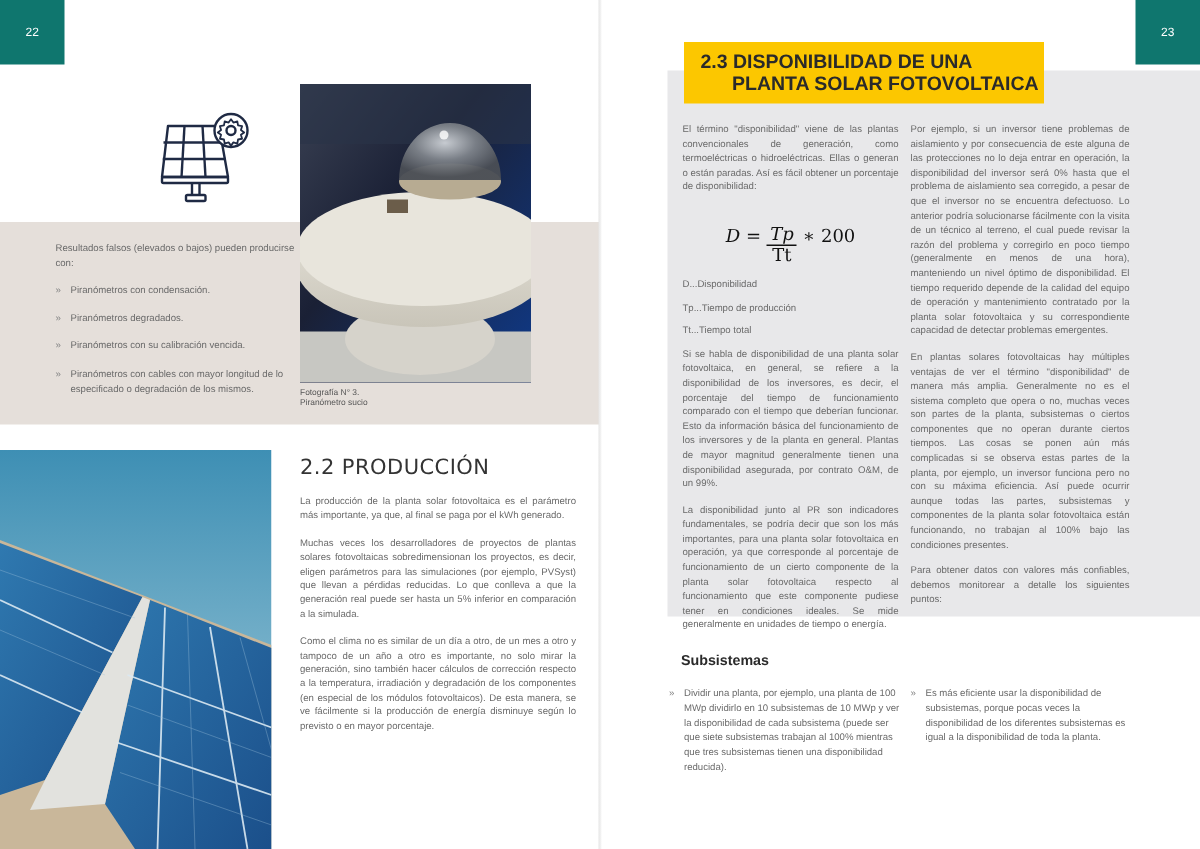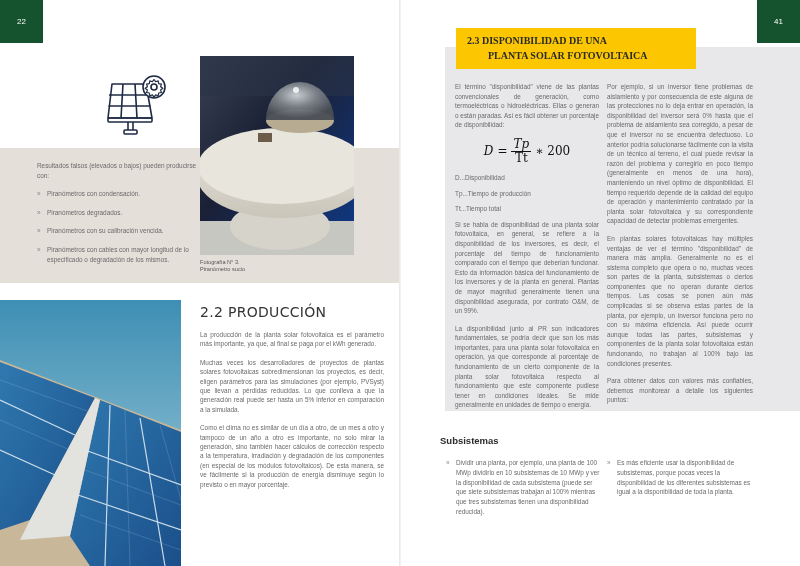--- a/index.html
+++ b/index.html
@@ -4,21 +4,21 @@
 <style>
   * { box-sizing: border-box; margin: 0; padding: 0; }
   html, body { width: 800px; height: 566px; overflow: hidden; background: #ffffff; }
   body { position: relative; font-family: "Liberation Sans", sans-serif; color: #555; }
 
   .page { position: absolute; top: 0; height: 566px; background: #fff; }
   .page-left { left: 0; width: 400px; }
   .page-right { left: 400px; width: 400px; }
   .spine { position: absolute; left: 399px; top: 0; width: 2px; height: 566px; background: linear-gradient(to right, #e6e6e6, #f6f6f6); }
 
-  .page-num { position: absolute; top: 0; width: 43px; height: 43px; background: #14532d; color: #fff; font-size: 8px; display: flex; align-items: center; justify-content: center; }
+  .page-num { position: absolute; top: 0; width: 43px; height: 43px; background: #0f766e; color: #fff; font-size: 8px; display: flex; align-items: center; justify-content: center; }
   .page-num.left { left: 0; }
   .page-num.right { left: 757px; }
 
   
   .beige-box { position: absolute; left: 0; top: 148px; width: 413px; height: 135px; background: #e5dfda; }
   .beige-text { position: absolute; left: 37px; top: 161px; width: 160px; font-size: 6.4px; line-height: 9.6px; color: #6a6a6a; }
   .beige-text p { margin-bottom: 9px; }
   .beige-text ul { list-style: none; }
   .beige-text li { position: relative; padding-left: 10px; margin-bottom: 9px; }
   .beige-text li::before { content: "»"; position: absolute; left: 0; top: 0; color: #888; }
@@ -30,36 +30,36 @@
 
   .photo2 { position: absolute; left: 0; top: 300px; width: 181px; height: 266px; overflow: hidden; }
 
   .h2-prod { position: absolute; left: 200px; top: 304px; font-size: 14px; letter-spacing: 0.3px; color: #333; font-family: "DejaVu Sans", sans-serif; font-weight: normal; }
   .prod-text { position: absolute; left: 200px; top: 330px; width: 184px; font-size: 6.4px; line-height: 9.4px; color: #6a6a6a; text-align: justify; }
   .prod-text p { margin-bottom: 9px; }
 
   
   .gray-box { position: absolute; left: 445px; top: 47px; width: 355px; height: 364px; background: #e8e8ea; }
   .title-box { position: absolute; left: 456px; top: 28px; width: 240px; height: 41px; background: #fcc700; }
-  .title-text { position: absolute; left: 467px; top: 33px; font-family: Liberation Serif, serif; font-size: 10px; line-height: 15px; color: #2a2a2a; }
+  .title-text { position: absolute; left: 467px; top: 33px; font-family: Liberation Sans, sans-serif; font-size: 13px; line-height: 15px; color: #2a2a2a; }
   .title-text .l2 { display: block; padding-left: 21px; }
 
   .col { position: absolute; font-size: 6.4px; line-height: 9.6px; color: #6a6a6a; text-align: justify; }
   .col p { margin-bottom: 8px; }
   .col-a { left: 455px; top: 82px; width: 144px; }
   .col-b { left: 607px; top: 82px; width: 146px; }
 
   .formula { display: flex; align-items: center; justify-content: center; gap: 4px; margin: 2px 0 8px; color: #111; font-family: "DejaVu Serif", serif; font-size: 12px; }
   .formula .var { font-style: italic; }
-  .frac { display: inline-flex; flex-direction: column; align-items: center; line-height: 13px; }
+  .frac { display: inline-flex; flex-direction: column; align-items: center; line-height: 13px; margin-top: 12px; }
   .frac .num { border-bottom: 1px solid #111; padding: 0 2px; font-style: italic; }
   .frac .den { }
   .formula-line p { margin-bottom: 6px; }
 
-  .h3-sub { position: absolute; left: 440px; top: 435px; font-size: 9.5px; font-weight: bold; color: #2a2a2a; }
+  .h3-sub { position: absolute; left: 454px; top: 435px; font-size: 9.5px; font-weight: bold; color: #2a2a2a; }
   .bullets { position: absolute; font-size: 6.4px; line-height: 9.8px; color: #6a6a6a; list-style: none; }
   .bullets li { position: relative; padding-left: 10px; }
   .bullets li::before { content: "»"; position: absolute; left: 0; top: 0; color: #888; }
   .bul-a { left: 446px; top: 458px; width: 154px; }
   .bul-b { left: 607px; top: 458px; width: 150px; }
 </style>
 </head>
 <body>
 
 <div class="page page-left">
@@ -164,21 +164,21 @@
   <div class="prod-text">
     <p>La producción de la planta solar fotovoltaica es el parámetro más importante, ya que, al final se paga por el kWh generado.</p>
     <p>Muchas veces los desarrolladores de proyectos de plantas solares fotovoltaicas sobredimensionan los proyectos, es decir, eligen parámetros para las simulaciones (por ejemplo, PVSyst) que llevan a pérdidas reducidas. Lo que conlleva a que la generación real puede ser hasta un 5% inferior en comparación a la simulada.</p>
     <p>Como el clima no es similar de un día a otro, de un mes a otro y tampoco de un año a otro es importante, no solo mirar la generación, sino también hacer cálculos de corrección respecto a la temperatura, irradiación y degradación de los componentes (en especial de los módulos fotovoltaicos). De esta manera, se ve fácilmente si la producción de energía disminuye según lo previsto o en mayor porcentaje.</p>
   </div>
 </div>
 
 <div class="page page-right"></div>
 <div class="spine"></div>
 
-<div class="page-num right">41</div>
+<div class="page-num right">23</div>
 <div class="gray-box"></div>
 <div class="title-box"></div>
 <h2 class="title-text">
   <span>2.3 DISPONIBILIDAD DE UNA</span>
   <span class="l2">PLANTA SOLAR FOTOVOLTAICA</span>
 </h2>
 
 <div class="col col-a">
   <p>El término "disponibilidad" viene de las plantas convencionales de generación, como termoeléctricas o hidroeléctricas. Ellas o generan o están paradas. Así es fácil obtener un porcentaje de disponibilidad:</p>
   <div class="formula">

